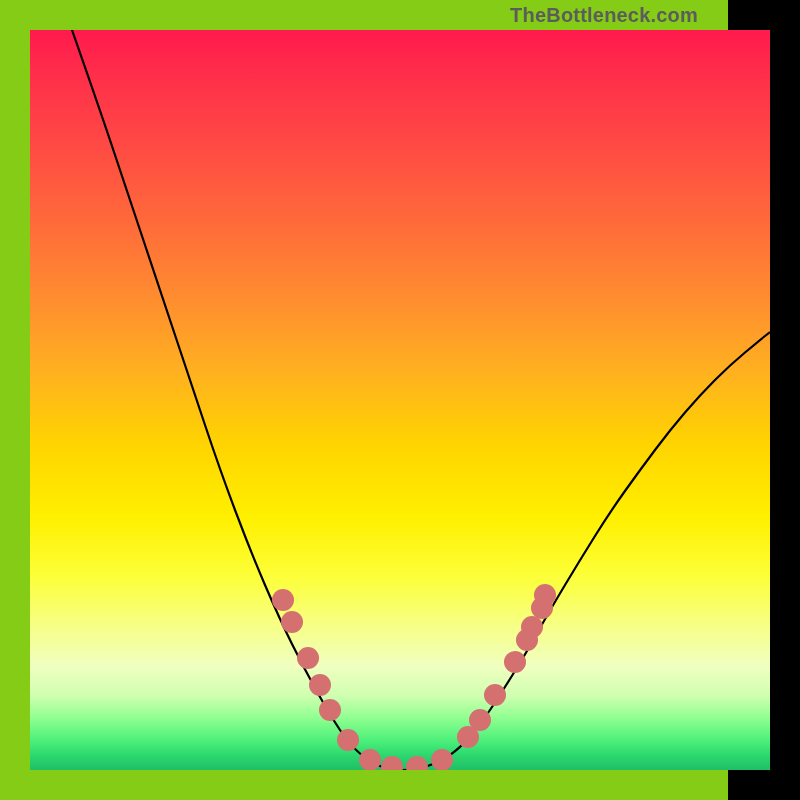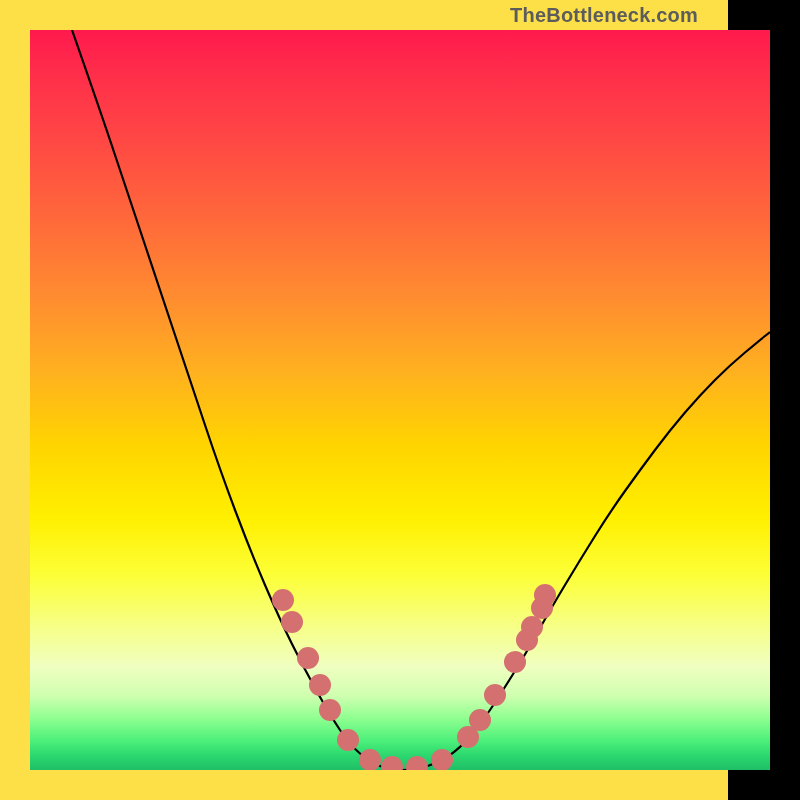--- a/index.html
+++ b/index.html
@@ -10,21 +10,21 @@
     background: #000;
     overflow: hidden;
     font-family: Arial, Helvetica, sans-serif;
   }
   .frame {
     position: absolute;
     top: 0;
     left: 0;
     width: 728px;
     height: 800px;
-    background: #fde047;
+    background: #84cc16;
   }
   .plot-area {
     position: absolute;
     top: 30px;
     left: 30px;
     width: 740px;
     height: 740px;
     overflow: hidden;
   }
   .gradient-bg {

